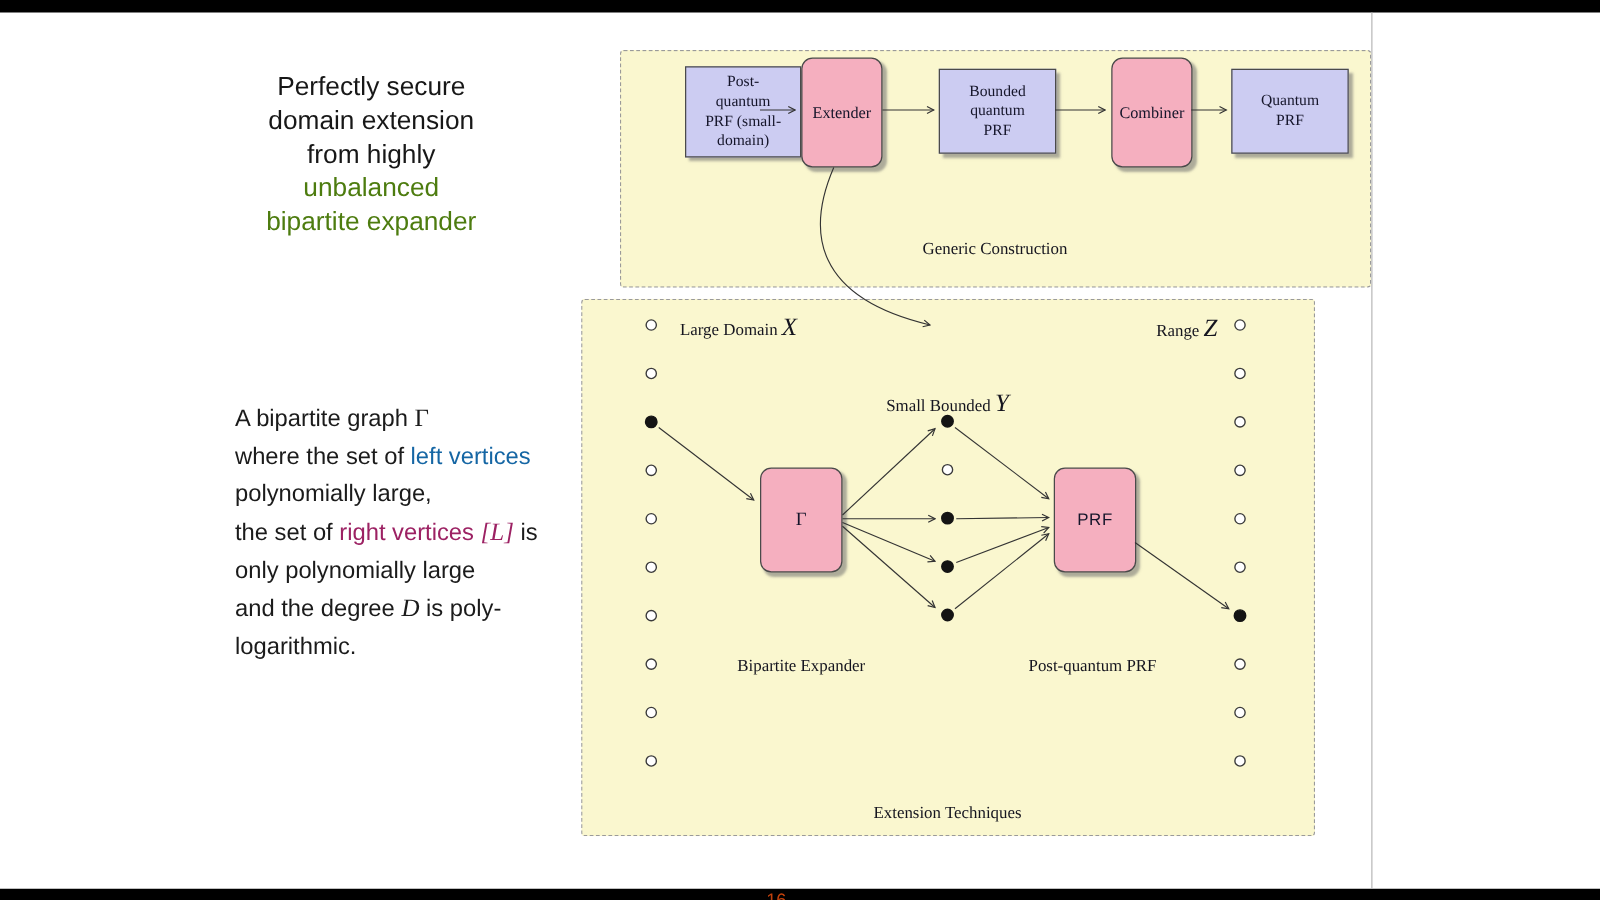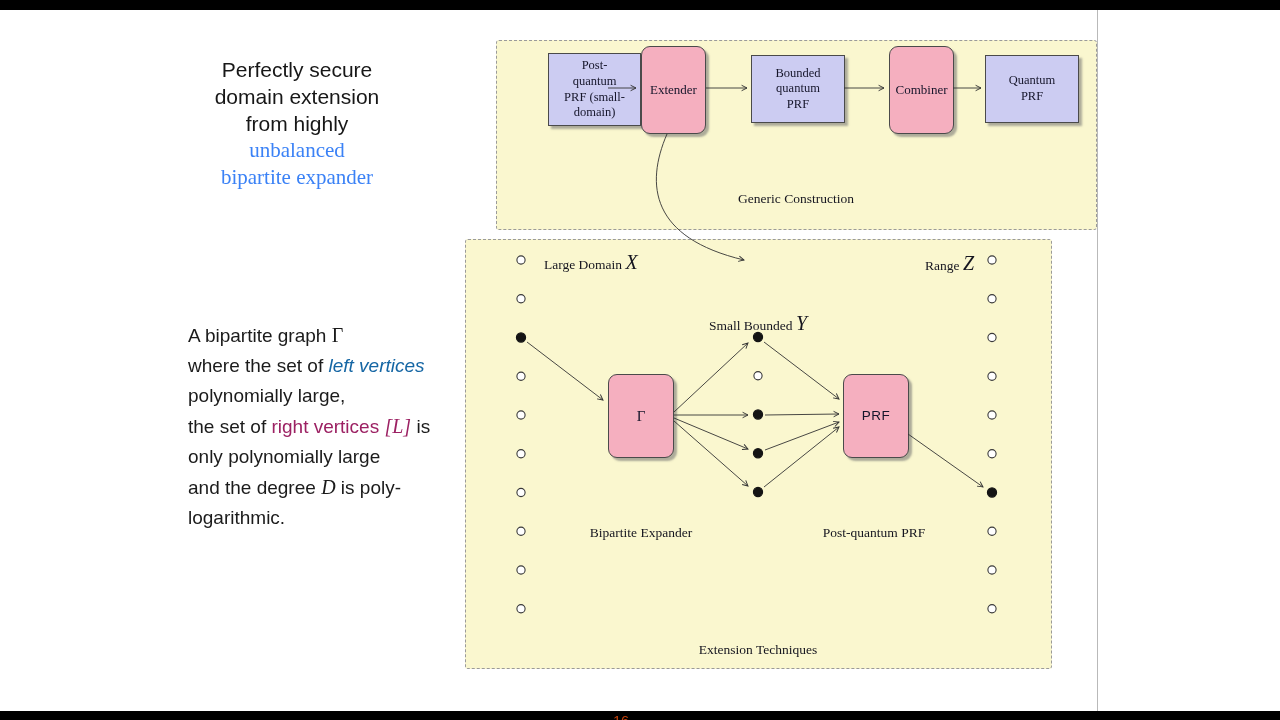--- a/index.html
+++ b/index.html
@@ -8,28 +8,28 @@
   .canvas{position:absolute;left:0;top:0;width:1204px;height:720px;background:#fff;}
 
   .bar{position:absolute;left:0;width:1280px;background:#000;}
   .bar.top{top:0;height:10px;}
   .bar.bottom{top:711px;height:9px;}
   .vline{position:absolute;left:1097px;top:10px;width:1px;height:701px;background:#b9b9b9;}
 
   
   .title{position:absolute;left:147px;top:56px;width:300px;text-align:center;
          font-size:21px;line-height:27px;color:#171717;}
-  .title .red{color:#3b82f6;font-family:Liberation Serif, serif;}
+  .title .red{color:#4d7c0f;}
 
   
   .body-text{position:absolute;left:188px;top:320px;width:300px;
              font-size:19px;line-height:30px;color:#1b1b1b;}
   .math{font-family:"Liberation Serif",serif;font-size:20px;}
   .math.it{font-style:italic;}
-  .blue{color:#1566a4;font-style:italic;}
+  .blue{color:#1566a4;}
   .magenta{color:#9c2163;}
 
   
   .panel{position:absolute;background:#faf7cf;border:1px dashed #9a9a9a;border-radius:3px;}
   .panel-top{left:496px;top:40px;width:599px;height:188px;}
   .panel-bottom{left:465px;top:239px;width:585px;height:428px;}
 
   
   .box{position:absolute;display:flex;align-items:center;justify-content:center;
        text-align:center;font-family:"Liberation Serif",serif;font-size:12.5px;

